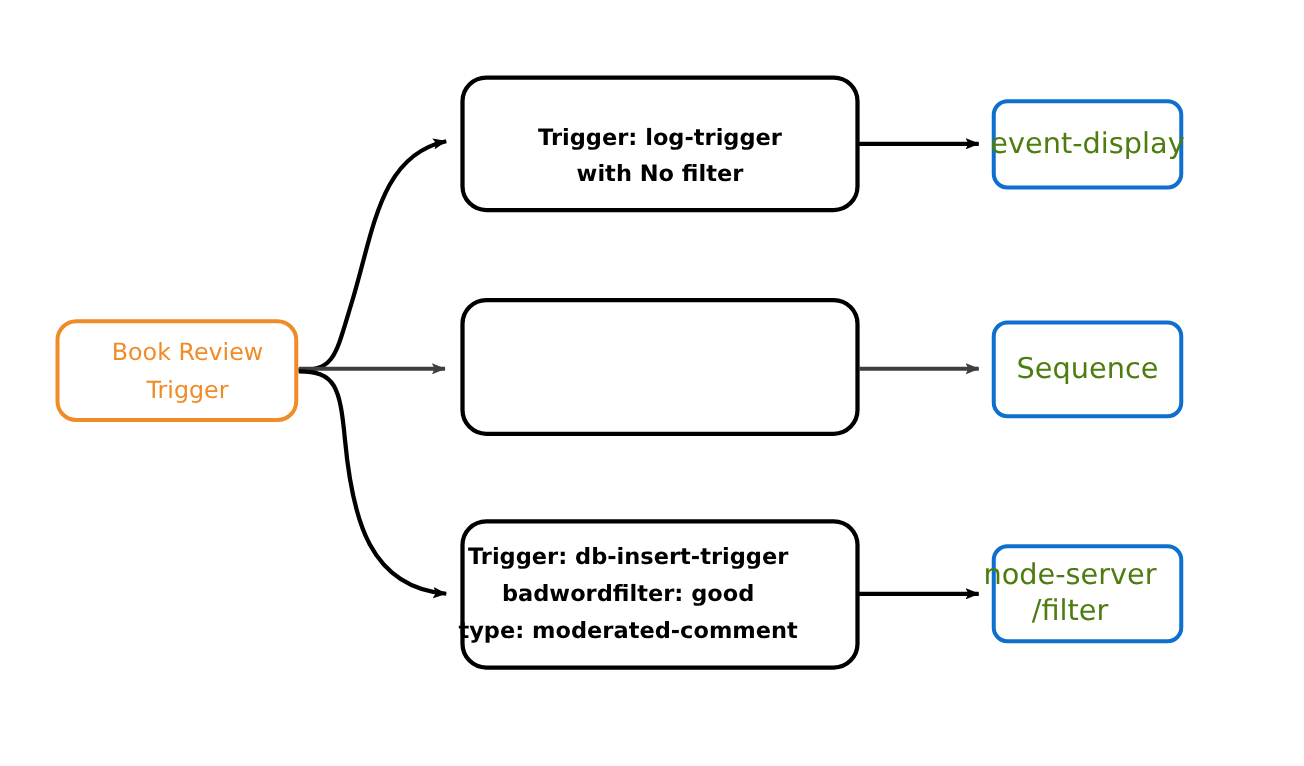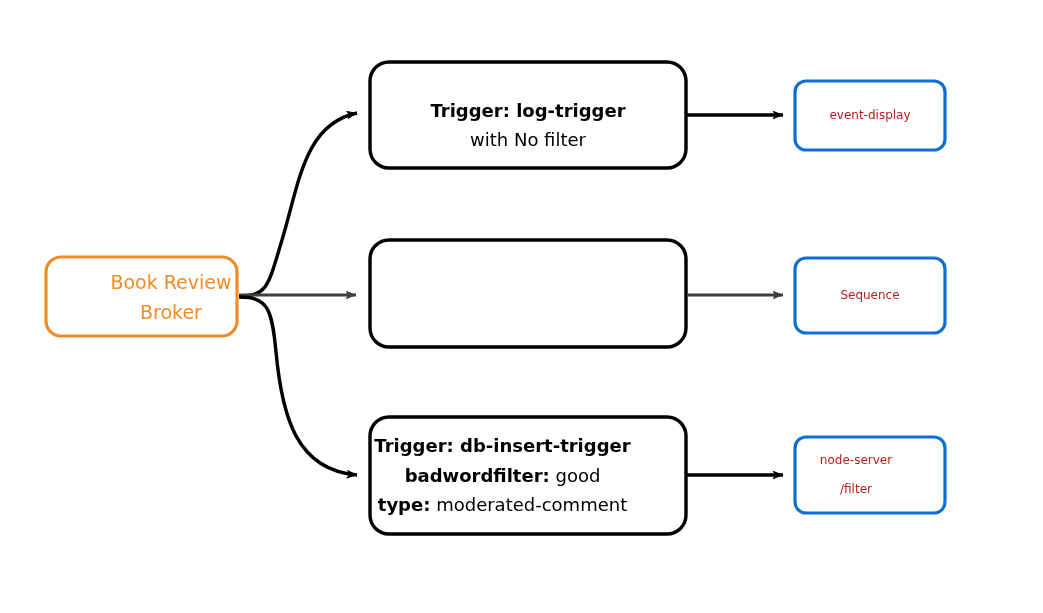--- a/index.html
+++ b/index.html
@@ -35,36 +35,36 @@
     text-align: center;
     pointer-events: none;
   }
   .broker-text {
     color: #F08C28;
     font-size: 19px;
     line-height: 30px;
     white-space: nowrap;
   }
   .blue-text {
-    color: #b91c1c;
-    font-size: 12px;
+    color: #4d7c0f;
+    font-size: 23px;
     line-height: 29px;
     white-space: nowrap;
   }
   .trigger-line {
     color: #000000;
     font-size: 18px;
     line-height: 29.5px;
     white-space: nowrap;
   }
   .b {
     font-weight: bold;
   }
   .r {
-    font-weight: normal;
+    font-weight: bold;
   }
 </style>
 </head>
 <body>
 
 <div id="diagram-root">
 
   <svg class="canvas" viewBox="0 0 1043 613">
     <defs>
       <marker id="arrowBlack" markerWidth="11" markerHeight="9" refX="10.5" refY="4.5" orient="auto" markerUnits="userSpaceOnUse">
@@ -89,23 +89,23 @@
 
     <path d="M 239,295 L 356,295" fill="none" stroke="#3F3F3F" stroke-width="3.2" marker-end="url(#arrowGray)"></path>
 
     <path d="M 239,297 C 268,297 272,309 276,352 C 282,416 296,470 357,475" fill="none" stroke="#000000" stroke-width="3.4" marker-end="url(#arrowBlack)"></path>
 
     <path d="M 687,115 L 783,115" fill="none" stroke="#000000" stroke-width="3.4" marker-end="url(#arrowBlack)"></path>
     <path d="M 687,295 L 783,295" fill="none" stroke="#3F3F3F" stroke-width="3.2" marker-end="url(#arrowGray)"></path>
     <path d="M 687,475 L 783,475" fill="none" stroke="#000000" stroke-width="3.4" marker-end="url(#arrowBlack)"></path>
   </svg>
 
-  <div class="node-label" style="left:46px; top:257px; width:208px; height:79px;padding-left:21px;">
+  <div class="node-label" style="left:46px; top:257px; width:208px; height:79px;">
     <span class="broker-text">Book Review</span>
-    <span class="broker-text">Broker</span>
+    <span class="broker-text">Trigger</span>
   </div>
 
   <div class="node-label" style="left:370px; top:44px; width:316px; height:106px;margin-top:28px;">
     <span class="trigger-line">
       <span class="b">Trigger:</span><span class="b">&nbsp;</span><span class="b">log-trigger</span>
     </span>
     <span class="trigger-line">
       <span class="r">with No filter</span>
     </span>
   </div>

